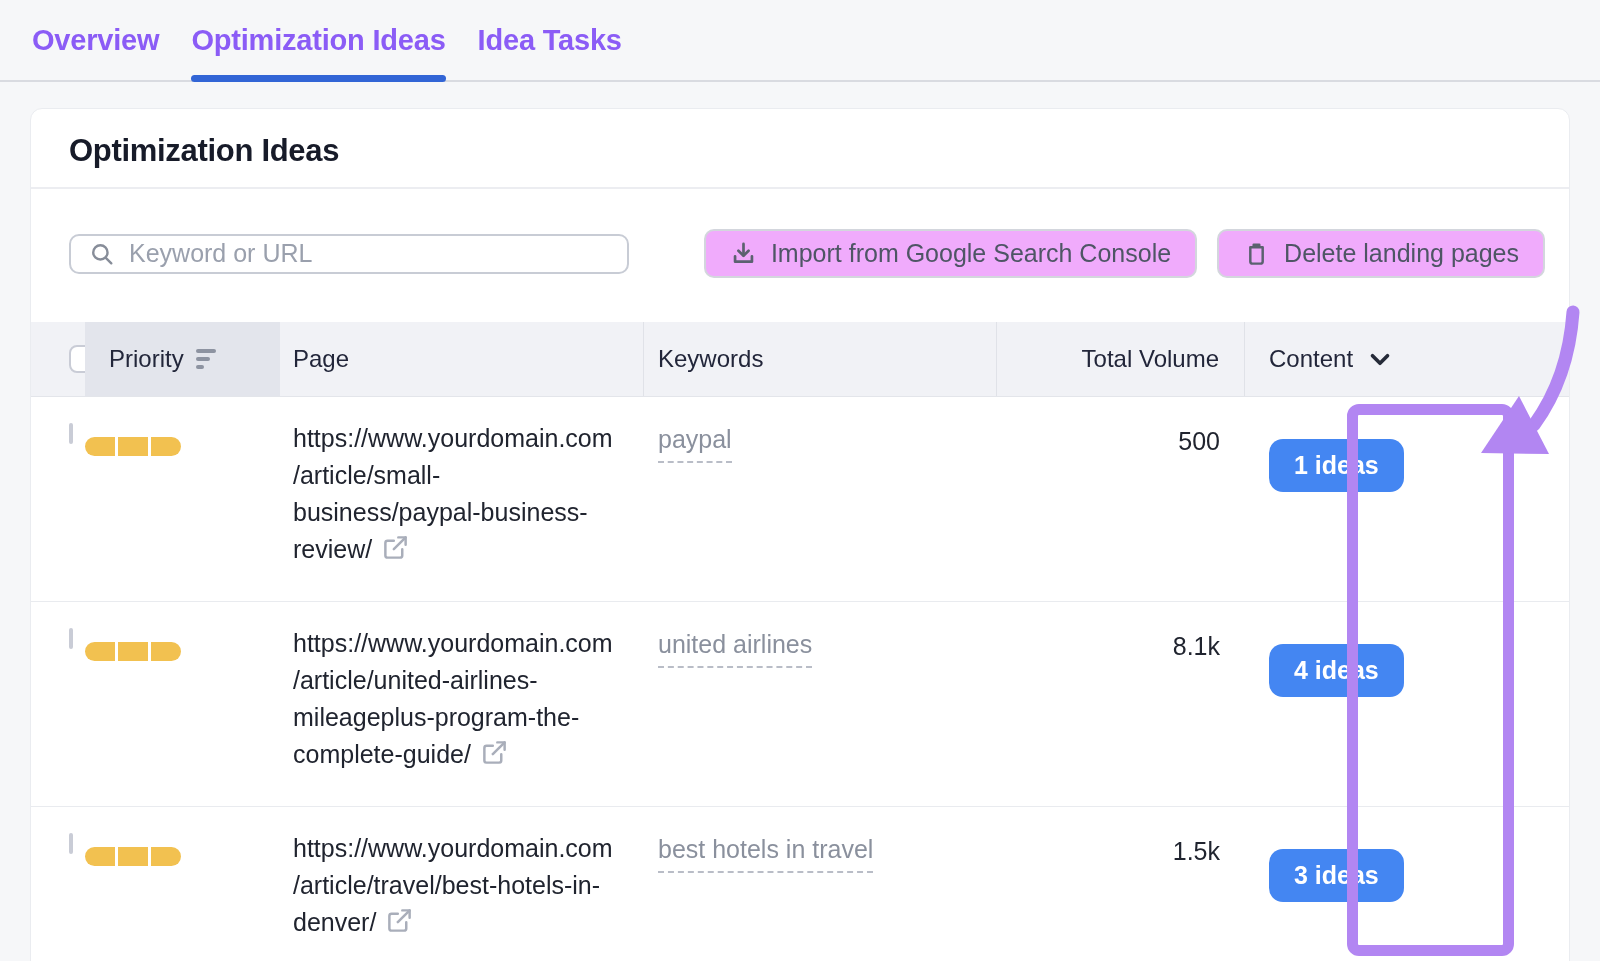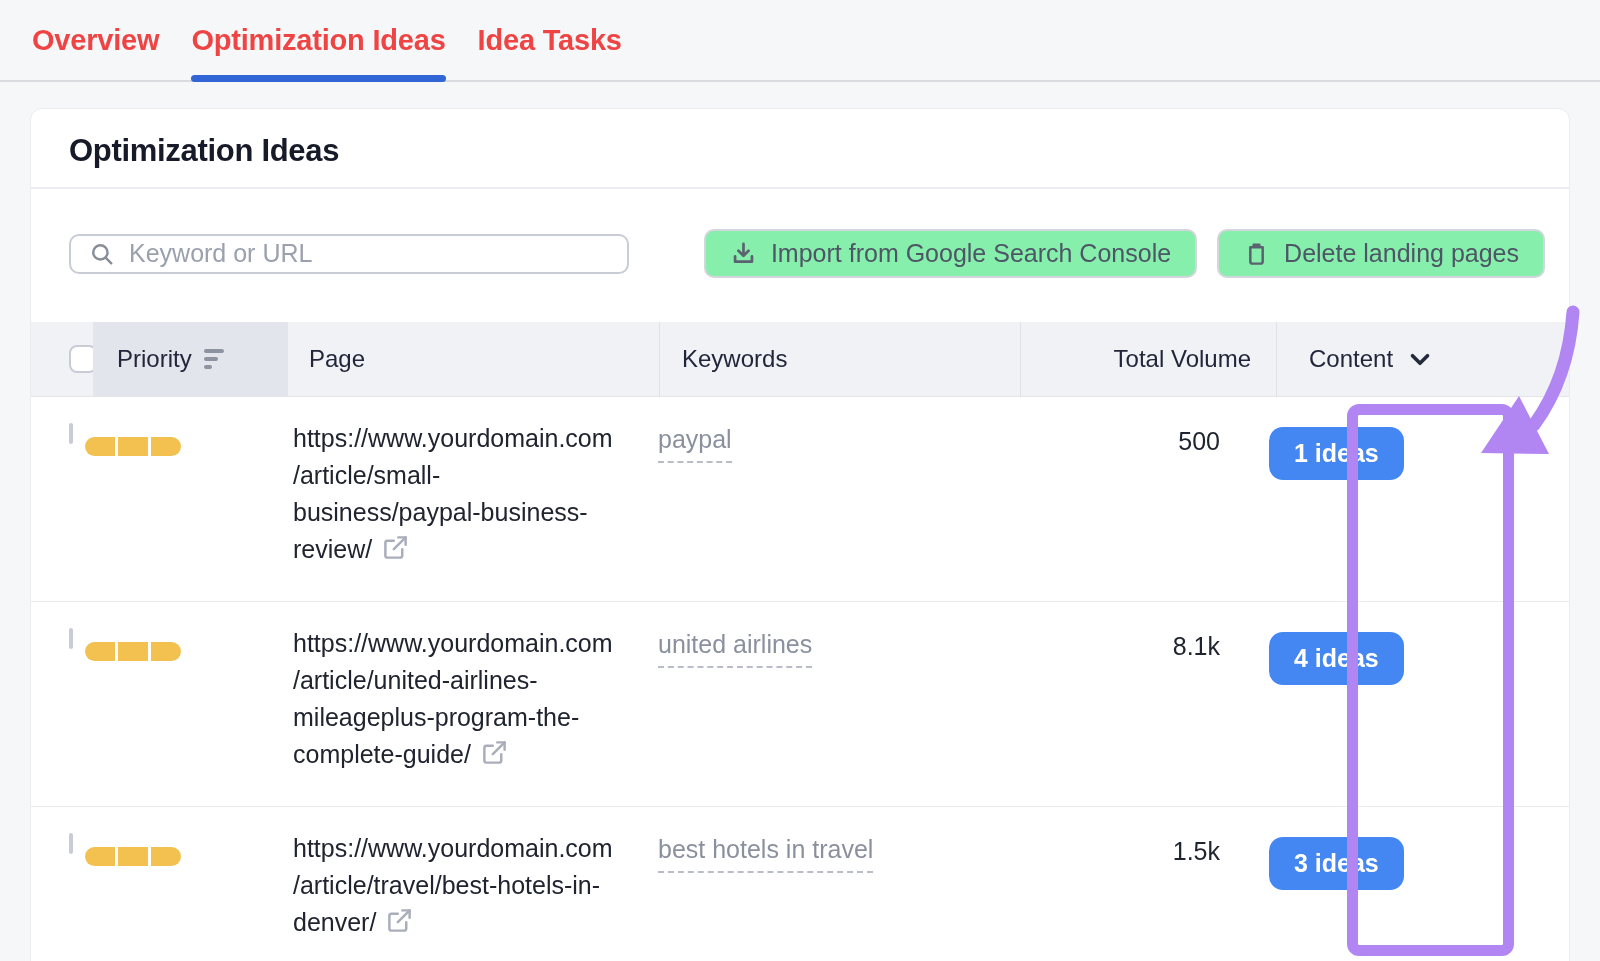--- a/index.html
+++ b/index.html
@@ -11,21 +11,21 @@
     position: relative;
   }
   
   .tabbar {
     height: 82px; display: flex; align-items: stretch;
     padding-left: 32px; gap: 32px;
     border-bottom: 2px solid #d9dbe1; background: #f6f7f9;
   }
   .tab {
     display: flex; align-items: center;
-    font-size: 29px; font-weight: 700; color: #ef4444;
+    font-size: 29px; font-weight: 700; color: #8b5cf6;
     cursor: pointer; position: relative; letter-spacing: -0.2px;
   }
   .tab.active::after {
     content: ""; position: absolute; left: 0; right: 0; bottom: -2px;
     height: 7px; background: #3265d6; border-radius: 4px;
   }
   
   .card {
     width: 1540px; margin: 26px 30px 0;
     background: #fff; border: 1px solid #eaecf0; border-radius: 12px;
@@ -42,30 +42,30 @@
   .search-wrap svg { flex: 0 0 auto; }
   .search-input {
     border: none; outline: none; flex: 1; margin-left: 14px;
     font-size: 25px; font-family: "Liberation Sans", sans-serif; color: #20242f;
     background: transparent;
   }
   .search-input::placeholder { color: #9aa0ad; }
   .toolbar-buttons { margin-left: auto; display: flex; gap: 20px; }
   .gray-btn {
     height: 49px; display: flex; align-items: center; gap: 14px;
-    padding: 0 24px; background: #86efac; border: 2px solid #d3d6dd;
+    padding: 0 24px; background: #f0abfc; border: 2px solid #d3d6dd;
     border-radius: 10px; cursor: pointer;
     font-size: 25px; color: #4e5565; font-weight: 400;
     font-family: "Liberation Sans", sans-serif; white-space: nowrap;
   }
   
   .thead {
     display: flex; height: 75px; background: #f1f2f6;
     border-bottom: 1px solid #e3e5ea; align-items: stretch;
-    font-size: 24px; color: #22263a; gap: 8px;
+    font-size: 24px; color: #22263a;
   }
   .thead > div { display: flex; align-items: center; }
   .trow {
     display: flex; min-height: 205px; border-bottom: 1px solid #e9ebef;
     padding-top: 28px; align-items: flex-start; background: #fff;
   }
   .col-check   { width: 54px;  padding-left: 0; }
   .row-pad     { padding-left: 38px; }
   .col-priority{ width: 195px; }
   .col-page    { width: 364px; padding-left: 13px; }
@@ -102,21 +102,21 @@
   
   .keyword {
     display: inline-block; margin-top: 0px;
     font-size: 25px; color: #8a909d; cursor: pointer;
     border-bottom: 2px dashed #b9bdc7; padding-bottom: 7px;
   }
   
   .volume { font-size: 25px; color: #20242f; margin-top: 2px; }
   
   .ideas-btn {
-    margin-top: 2px; height: 53px; padding: 0 25px;
+    margin-top: 14px; height: 53px; padding: 0 25px;
     background: #4486f2; color: #fff; border: none; border-radius: 14px;
     font-size: 25px; font-weight: 600; font-family: "Liberation Sans", sans-serif;
     cursor: pointer; white-space: nowrap;
   }
   
   .hl-rect {
     position: absolute; left: 1347px; top: 404px; width: 167px; height: 552px;
     border: 11px solid #b286f2; border-radius: 12px;
     pointer-events: none; z-index: 20;
   }

